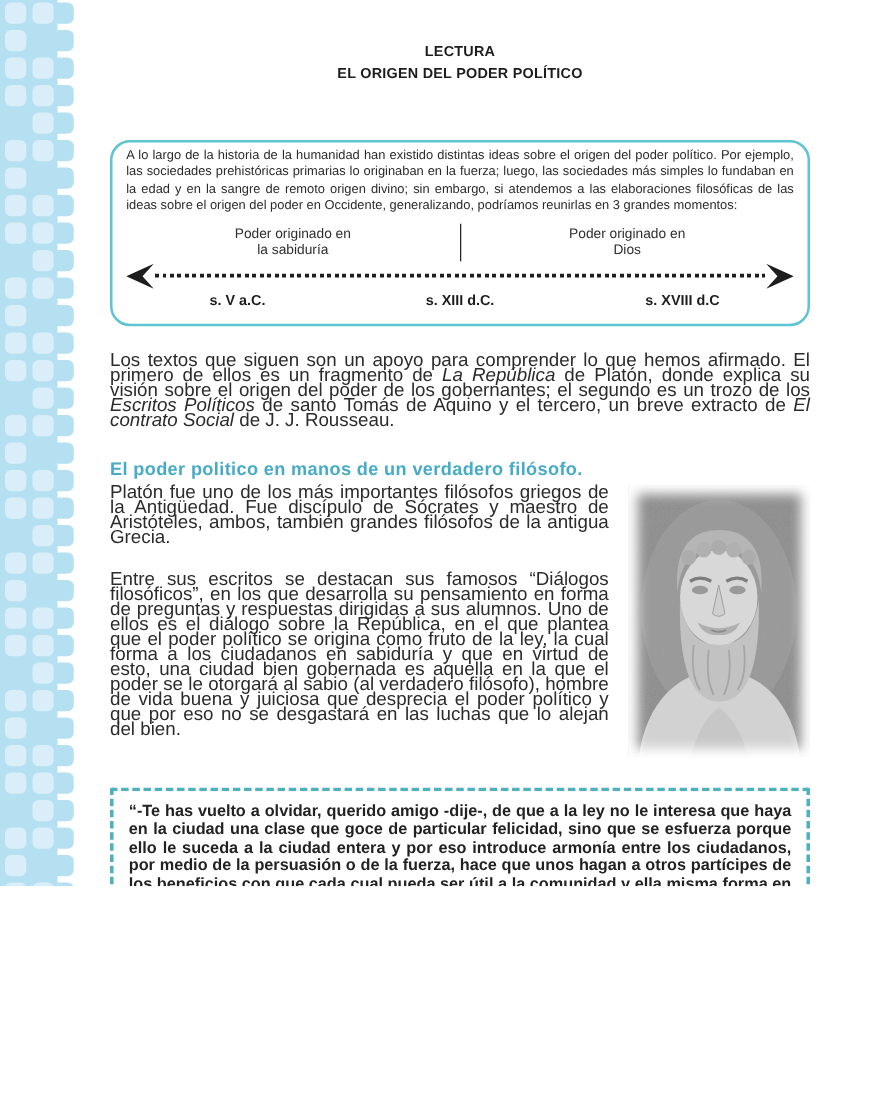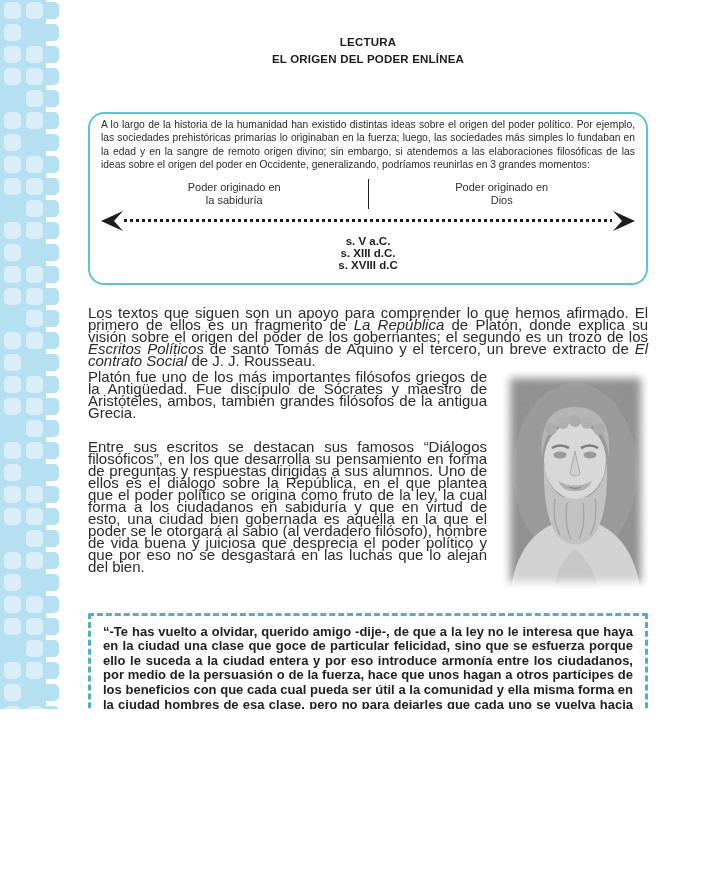--- a/index.html
+++ b/index.html
@@ -14,21 +14,21 @@
   .intro-text{margin:0;font-size:10.3px;line-height:13.4px;text-align:justify;color:#2b2b2b;}
 
   .timeline{margin-top:7px;}
   .tl-labels{display:flex;align-items:center;}
   .tl-col{flex:1;display:flex;flex-direction:column;justify-content:center;text-align:center;
           font-size:11px;line-height:13px;color:#2e2e2e;padding:2px 4px;}
   .tl-col + .tl-col{border-left:1px solid #222;}
   .tl-arrow{display:flex;align-items:center;height:20px;margin-top:2px;}
   .ah{flex:none;display:block;}
   .dots{flex:1;height:3px;background:repeating-linear-gradient(90deg,#1d1d1d 0 3px,transparent 3px 6px);}
-  .tl-eras{display:flex;margin-top:4px;flex-direction:column;}
+  .tl-eras{display:flex;margin-top:4px;}
   .tl-era{flex:1;text-align:center;font-weight:bold;font-size:11.5px;color:#1d1d1d;}
 
   .para{margin:22px 0 0;font-size:15px;line-height:12px;text-align:justify;color:#2b2b2b;}
   .it{font-style:italic;}
 
   .section-heading{margin:25px 0 0;font-size:14.5px;font-weight:bold;color:var(--accent-teal,#45abc6);letter-spacing:.3px;}
 
   .plato-row{display:flex;margin-top:4px;gap:16px;}
   .plato-text{flex:1;min-width:0;}
   .plato-text .para:first-child{margin-top:0;}
@@ -158,21 +158,21 @@
       <rect x="4" y="838" width="17" height="17" rx="5" fill="#d9eef9"></rect>
       <rect x="26" y="838" width="17" height="17" rx="5" fill="#d9eef9"></rect>
       <rect x="42" y="860" width="17" height="17" rx="5" fill="#b4e0f1"></rect>
       <rect x="26" y="860" width="17" height="17" rx="5" fill="#d9eef9"></rect>
     </svg>
 
   <div class="content">
 
     <div class="doc-title">
       <div>LECTURA</div>
-      <div>EL ORIGEN DEL PODER ENLÍNEA</div>
+      <div>EL ORIGEN DEL PODER POLÍTICO</div>
     </div>
 
     <div class="intro-box">
       <p class="intro-text">A lo largo de la historia de la humanidad han existido distintas ideas sobre el origen del poder político. Por ejemplo, las sociedades prehistóricas primarias lo originaban en la fuerza; luego, las sociedades más simples lo fundaban en la edad y en la sangre de remoto origen divino; sin embargo, si atendemos a las elaboraciones filosóficas de las ideas sobre el origen del poder en Occidente, generalizando, podríamos reunirlas en 3 grandes momentos:</p>
 
       <div class="timeline">
         <div class="tl-labels">
           <div class="tl-col">
             <div>Poder originado en</div>
             <div>la sabiduría</div>
@@ -196,20 +196,21 @@
         <div class="tl-eras">
           <div class="tl-era">s. V a.C.</div>
           <div class="tl-era">s. XIII d.C.</div>
           <div class="tl-era">s. XVIII d.C</div>
         </div>
       </div>
     </div>
 
     <p class="para"><span>Los textos que siguen son un apoyo para comprender lo que hemos afirmado. El primero de ellos es un fragmento de </span><span class="it">La República</span><span> de Platón, donde explica su visión sobre el origen del poder de los gobernantes; el segundo es un trozo de los </span><span class="it">Escritos Políticos</span><span> de santo Tomás de Aquino y el tercero, un breve extracto de </span><span class="it">El contrato Social</span><span> de J. J. Rousseau.</span></p>
 
+    <h2 class="section-heading">El poder politico en manos de un verdadero filósofo.</h2>
 
     <div class="plato-row">
       <div class="plato-text">
         <p class="para">Platón fue uno de los más importantes filósofos griegos de la Antigüedad. Fue discípulo de Sócrates y maestro de Aristóteles, ambos, también grandes filósofos de la antigua Grecia.</p>
         <p class="para">Entre sus escritos se destacan sus famosos “Diálogos filosóficos”, en los que desarrolla su pensamiento en forma de preguntas y respuestas dirigidas a sus alumnos. Uno de ellos es el diálogo sobre la República, en el que plantea que el poder político se origina como fruto de la ley, la cual forma a los ciudadanos en sabiduría y que en virtud de esto, una ciudad bien gobernada es aquella en la que el poder se le otorgará al sabio (al verdadero filósofo), hombre de vida buena y juiciosa que desprecia el poder político y que por eso no se desgastará en las luchas que lo alejan del bien.</p>
       </div>
 
       <div class="plato-img">
         <svg width="145" height="218" viewBox="0 0 145 218" aria-hidden="true">
           <defs>

